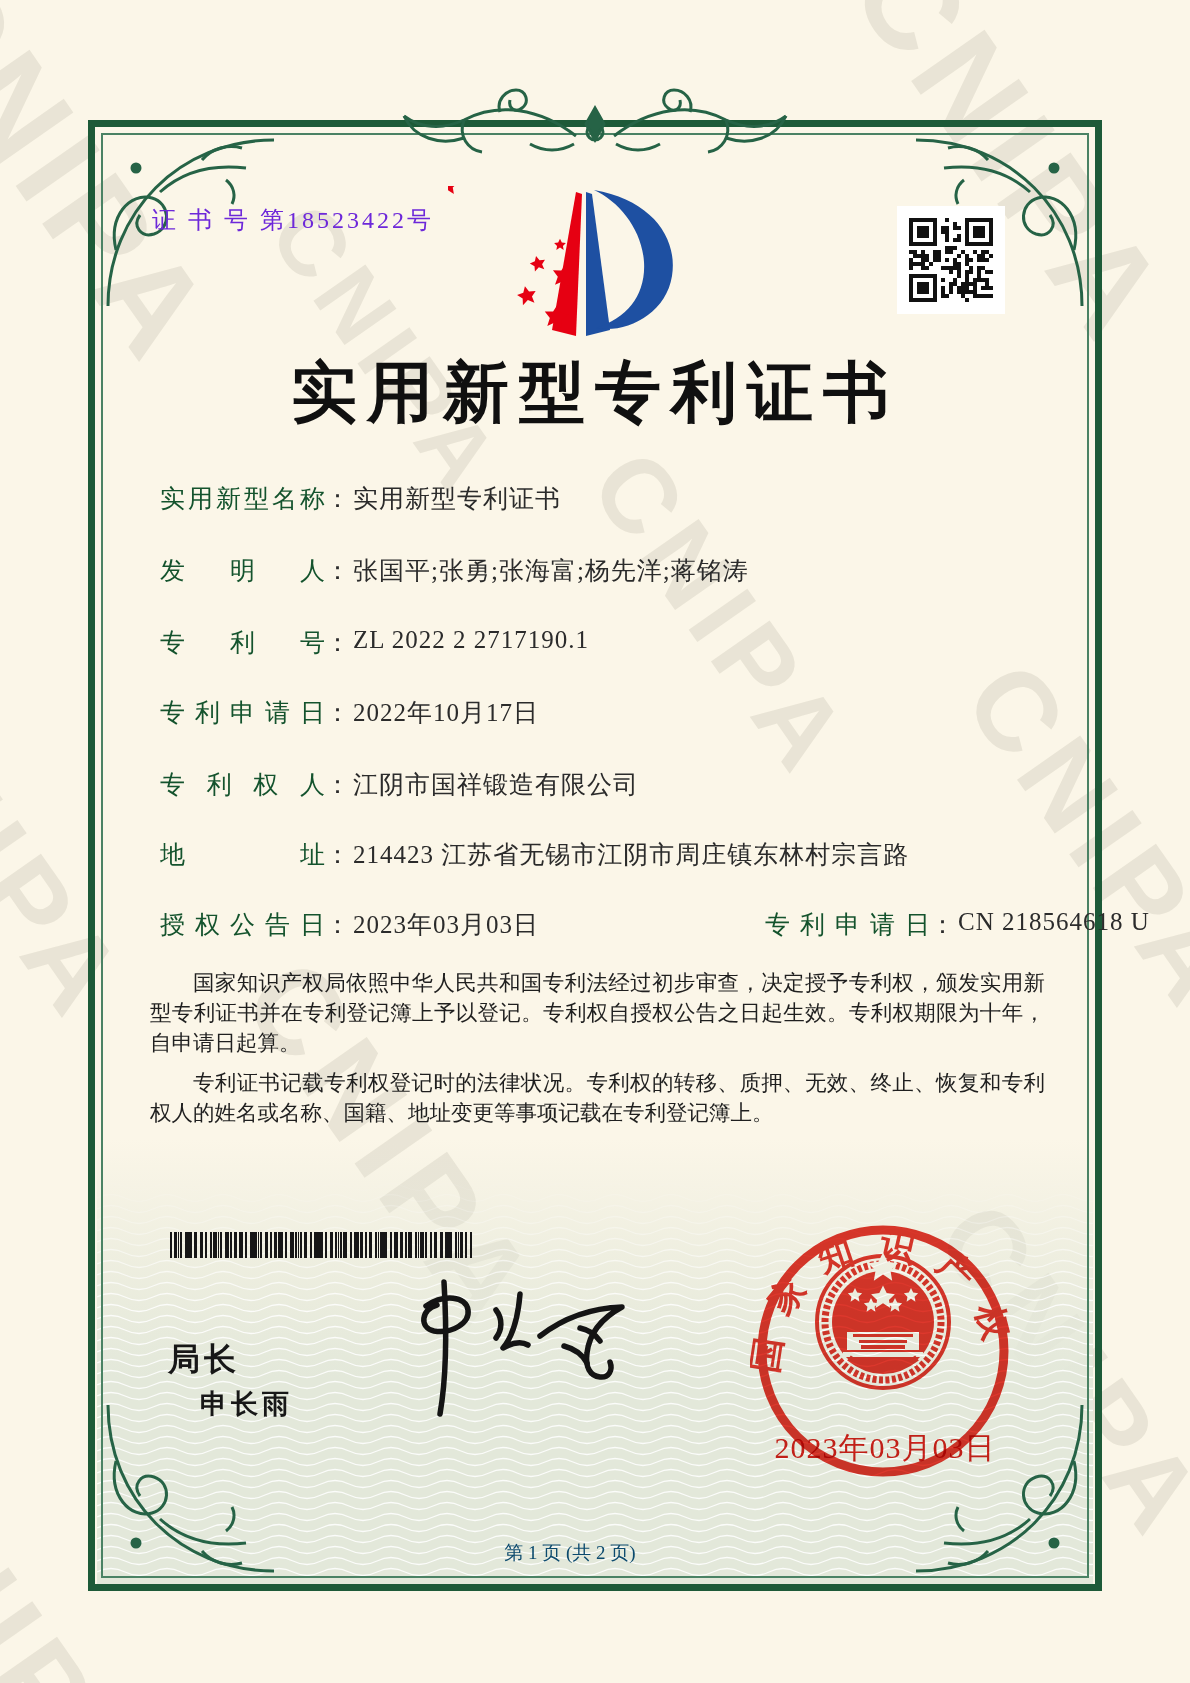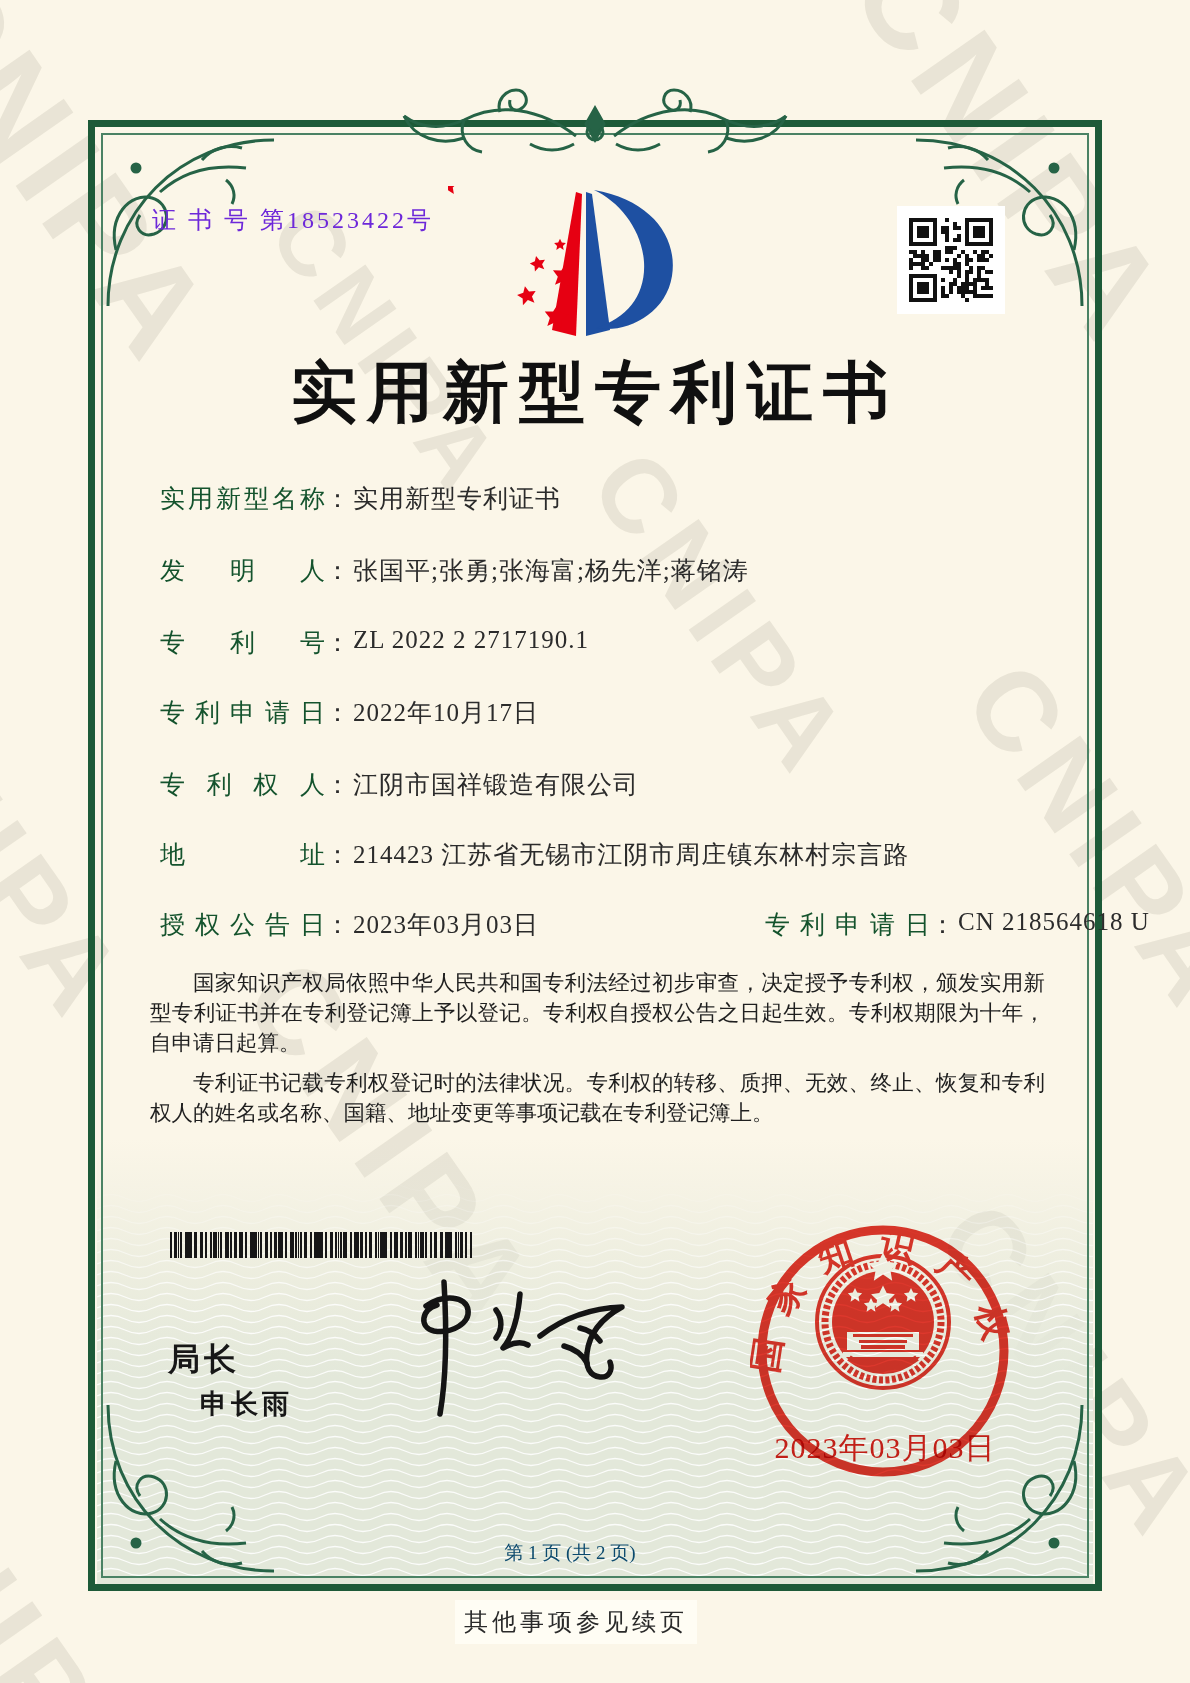--- a/index.html
+++ b/index.html
@@ -392,15 +392,14 @@
       <rect x="-24" y="18" width="48" height="3" fill="#e02b20"></rect>
       <rect x="-22" y="23" width="44" height="4" fill="#e02b20"></rect>
       <rect x="-40" y="30" width="80" height="5" fill="#fff"></rect>
       <path d="M-34,36 q34,26 68,0" stroke="#e02b20" stroke-width="6" fill="none"></path>
       <rect x="-9" y="42" width="18" height="9" fill="#e02b20"></rect>
     </g>
   </svg>
   <div id="seal-date">2023年03月03日</div>
 
   <div id="page-num">第 1 页 (共 2 页)</div>
-  <div id="note-box">其他事项参见续页</div>
 
 </div>
 
 </body></html>

